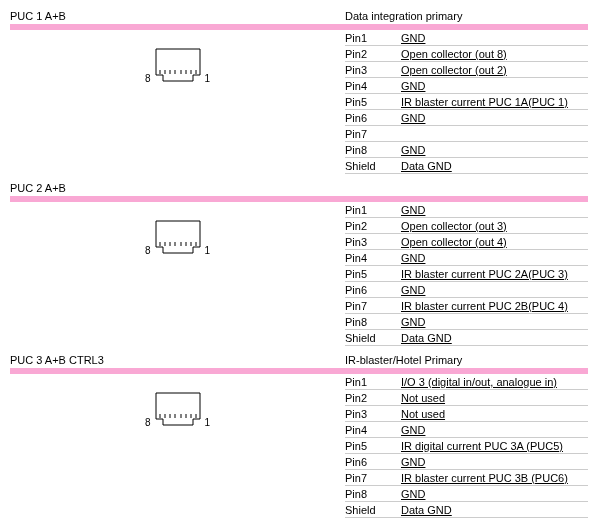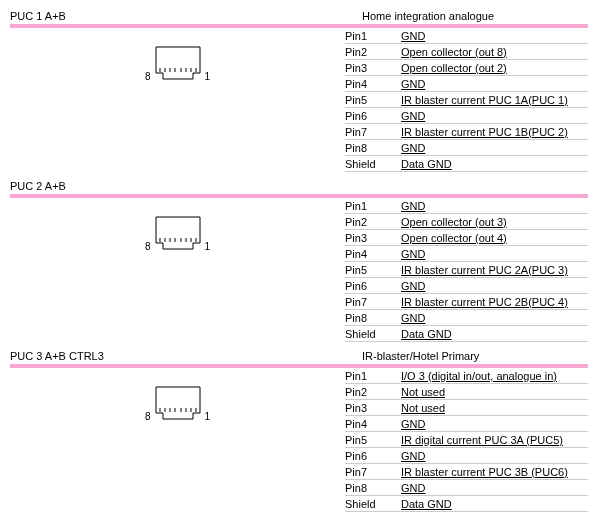--- a/index.html
+++ b/index.html
@@ -10,24 +10,23 @@
     color: #000;
     background: #fff;
     width: 598px;
     box-sizing: border-box;
   }
   .section {
     margin-bottom: 8px;
   }
   .section-header {
     display: flex;
-    border-bottom: 4px solid #f9a8d4;
+    border-bottom: 6px solid #f9a8d4;
     padding-bottom: 2px;
     margin-bottom: 0;
-    gap: 17px;
   }
   .section-title {
     width: 335px;
     font-size: 11px;
   }
   .section-subtitle {
     flex: 1;
     font-size: 11px;
   }
   .section-body {
@@ -68,21 +67,21 @@
     text-decoration: underline;
   }
 </style>
 </head>
 <body>
 
 <div id="root">
     <div class="section">
       <div class="section-header">
         <div class="section-title">PUC 1 A+B</div>
-        <div class="section-subtitle">Home integration analogue</div>
+        <div class="section-subtitle">Data integration primary</div>
       </div>
       <div class="section-body">
         <div class="connector-col">
           <div class="connector-wrap">
             <span class="connector-label">8</span>
             <span><svg class="rj45" viewBox="0 0 46 36">
     <path d="M1 1 H45 V27 H38 V33 H8 V27 H1 Z" fill="none" stroke="#000" stroke-width="1"></path>
     <line x1="5" y1="26" x2="5" y2="22" stroke="#000"></line>
     <line x1="10" y1="26" x2="10" y2="22" stroke="#000"></line>
     <line x1="15" y1="26" x2="15" y2="22" stroke="#000"></line>
@@ -115,21 +114,20 @@
           <div class="pin-row">
             <div class="pin-name">Pin5</div>
             <div class="pin-desc">IR blaster current PUC 1A(PUC 1)</div>
           </div>
           <div class="pin-row">
             <div class="pin-name">Pin6</div>
             <div class="pin-desc">GND</div>
           </div>
           <div class="pin-row">
             <div class="pin-name">Pin7</div>
-            <div class="pin-desc">IR blaster current PUC 1B(PUC 2)</div>
           </div>
           <div class="pin-row">
             <div class="pin-name">Pin8</div>
             <div class="pin-desc">GND</div>
           </div>
           <div class="pin-row">
             <div class="pin-name">Shield</div>
             <div class="pin-desc">Data GND</div>
           </div>
         </div>

